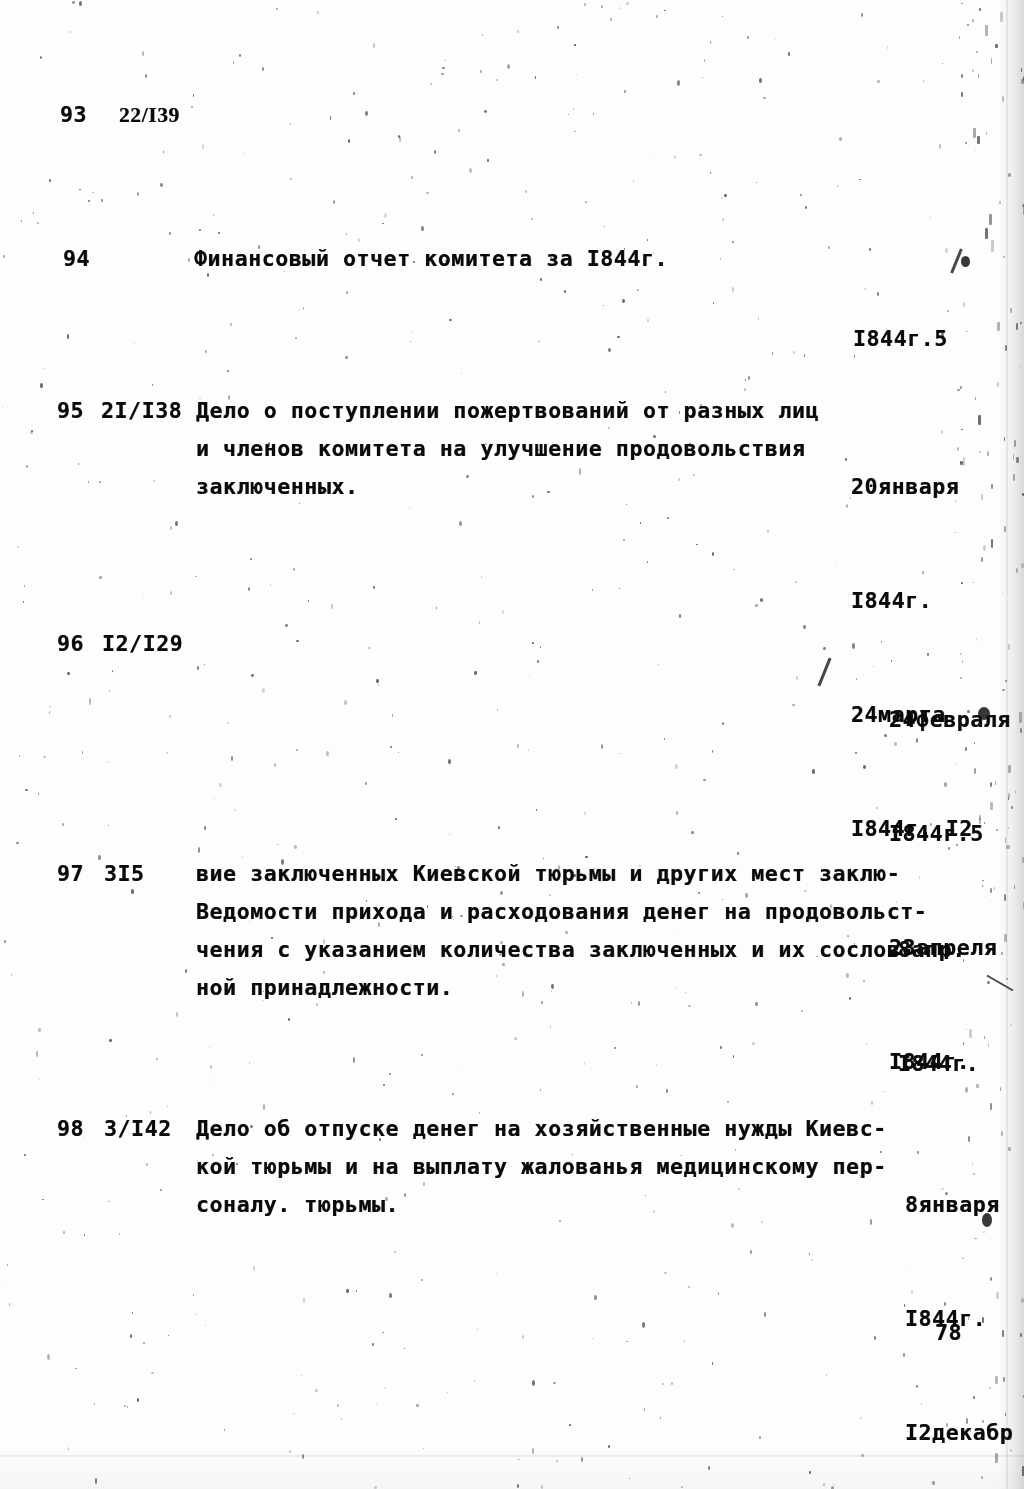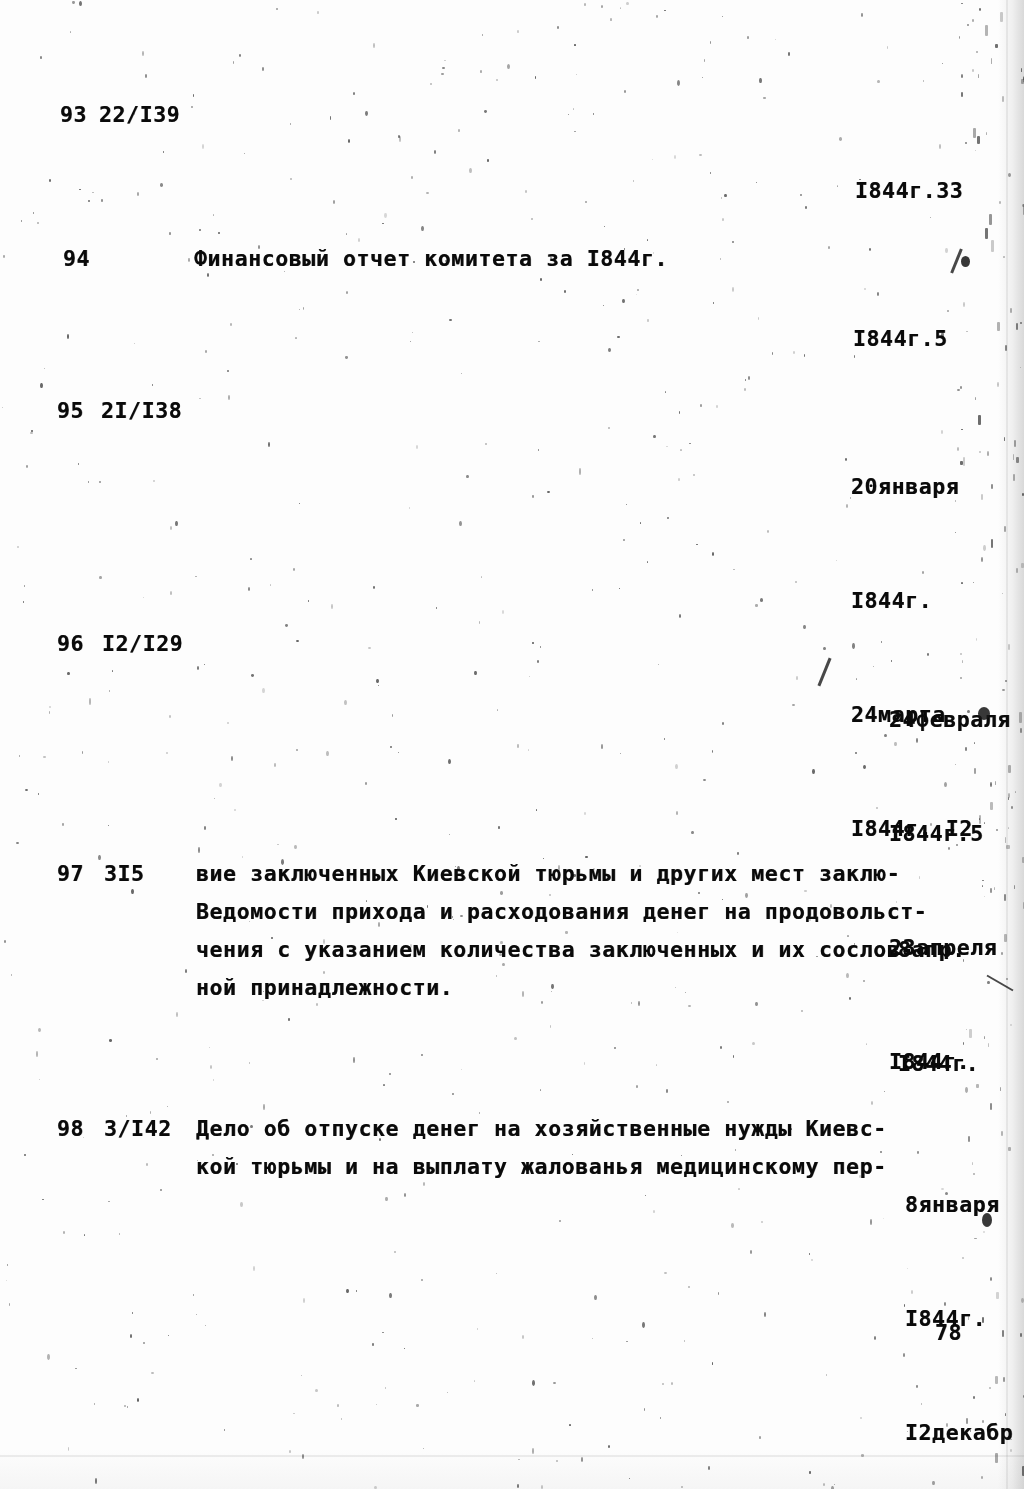--- a/index.html
+++ b/index.html
@@ -105,37 +105,39 @@
     transform: rotate(22deg);
     opacity: .8;
   }
 </style>
 </head>
 <body>
 
 <div id="page">
 
   <div class="num" style="left:60px; top:96px;">93</div>
-  <div class="num" style="left:99px; top:96px;">22/I39</div>
-  <div class="dates" style="left:855px; top:96px;">
-    <span class="dl">I844г.33</span>
-  </div>
+  <div class="num" style="left:119px; top:96px;font-family:Liberation Serif, serif;">22/I39</div>
 
   <div class="num" style="left:63px; top:240px;">94</div>
   <div class="entry" style="left:194px; top:240px;">
     <div class="line">Финансовый отчет комитета за I844г.</div>
   </div>
   <div class="dates" style="left:853px; top:244px;">
     <span class="dl">I844г.5</span>
   </div>
   <div class="blot" style="left:961px; top:256px; width:9px; height:11px;"></div>
   <div class="slash-mark" style="left:955px; top:248px; width:3px; height:26px;"></div>
 
   <div class="num" style="left:57px; top:392px;">95</div>
   <div class="num" style="left:101px; top:392px;">2I/I38</div>
+  <div class="entry" style="left:196px; top:392px;">
+    <div class="line">Дело о поступлении пожертвований от разных лиц</div>
+    <div class="line">и членов комитета на улучшение продовольствия</div>
+    <div class="line">заключенных.</div>
+  </div>
   <div class="dates" style="left:851px; top:392px;">
     <span class="dl">20января</span>
     <span class="dl">I844г.</span>
     <span class="dl">24марта</span>
     <span class="dl">I844г. I2</span>
   </div>
 
   <div class="num" style="left:57px; top:625px;">96</div>
   <div class="num" style="left:102px; top:625px;">I2/I29</div>
   <div class="dates" style="left:889px; top:625px;">
@@ -159,20 +161,21 @@
     <span class="dl">8апр.</span>
     <span class="dl">I844г.</span>
   </div>
   <div class="slash-mark" style="left:985px; top:982px; width:30px; height:2px; transform:rotate(30deg);"></div>
 
   <div class="num" style="left:57px; top:1110px;">98</div>
   <div class="num" style="left:104px; top:1110px;">3/I42</div>
   <div class="entry" style="left:196px; top:1110px;">
     <div class="line">Дело об отпуске денег на хозяйственные нужды Киевс-</div>
     <div class="line">кой тюрьмы и на выплату жалованья медицинскому пер-</div>
+    <div class="line">соналу. тюрьмы.</div>
   </div>
   <div class="dates" style="left:905px; top:1110px;">
     <span class="dl">8января</span>
     <span class="dl">I844г.</span>
     <span class="dl">I2декабр</span>
     
   </div>
   <div class="dates" style="left:935px; top:1238px;">
     <span class="dl">78</span>
   </div>

